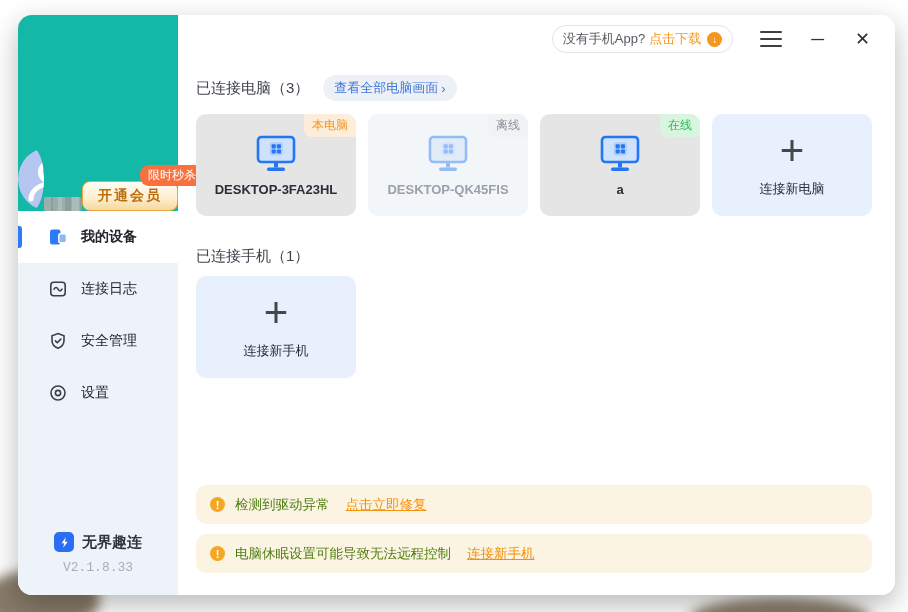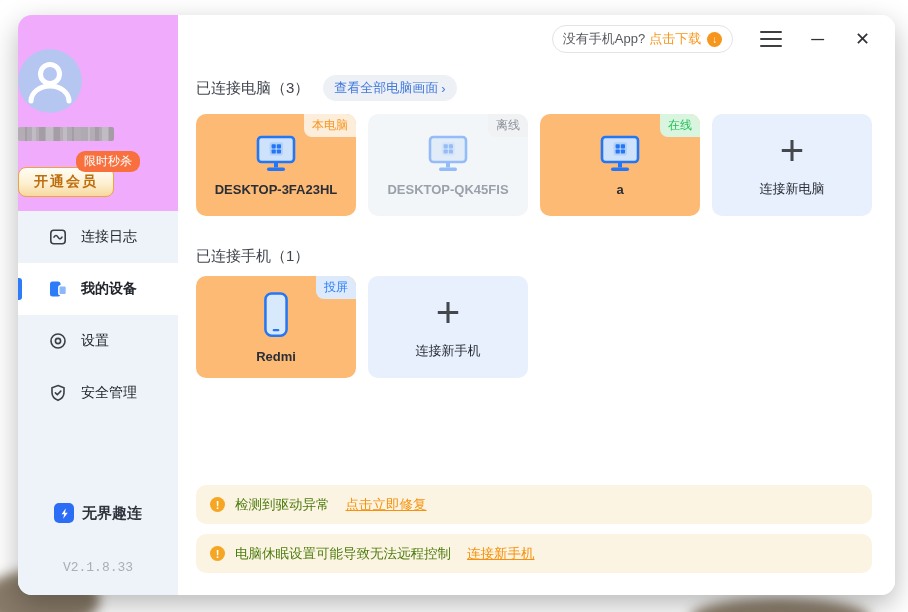--- a/index.html
+++ b/index.html
@@ -8,40 +8,40 @@
     background:linear-gradient(180deg,#4f9dd8 0%,#6fadde 6%,#9cc4e6 18%,#b7d3ea 32%,
       #a9cade 46%,#8cb8c8 58%,#6fae abba 0,#67a9a9 68%,#7aa99b 76%,#56928c 84%,#2f7678 92%,#2a6f73 100%);}
   .cloud{position:absolute;background:rgba(255,255,255,.75);border-radius:50%;filter:blur(5px);}
   .rock{position:absolute;background:#6b5a43;border-radius:50%;filter:blur(6px);opacity:.8;}
 
   .window{position:absolute;left:18px;top:15px;width:877px;height:580px;border-radius:14px;
     background:#fff;box-shadow:0 10px 28px rgba(0,0,0,.28);display:flex;overflow:hidden;}
 
   
   .sidebar{width:160px;flex:0 0 160px;display:flex;flex-direction:column;background:#edf3f9;}
-  .profile{height:196px;background:#f0abfc;display:flex;flex-direction:column;align-items:flex-start;position:relative;}
+  .profile{height:196px;background:#14b8a6;display:flex;flex-direction:row;align-items:flex-end;position:relative;}
   .avatar{width:64px;height:64px;margin-top:34px;border-radius:50%;overflow:hidden;}
   .redacted{width:96px;height:14px;margin-top:14px;border-radius:2px;filter:blur(.6px);
     background:repeating-linear-gradient(90deg,#d9d9d9 0 7px,#c3c3c3 7px 14px),
                repeating-linear-gradient(90deg,#cccccc 0 9px,#dedede 9px 18px);
     background-blend-mode:multiply;opacity:.9;}
   .vip-wrap{position:relative;margin-top:26px;}
   .vip-btn{width:96px;height:30px;border-radius:8px;border:1.5px solid #eba43e;cursor:pointer;
     background:linear-gradient(180deg,#fffdf5 0%,#fdf0d2 55%,#f7d89e 100%);
     color:#bd6e0e;font-size:14px;font-weight:700;letter-spacing:2px;
     display:flex;align-items:center;justify-content:center;}
   .vip-badge{position:absolute;top:-16px;right:-26px;background:#f8703d;color:#fff;
     font-size:12px;padding:2px 8px;border-radius:9px;white-space:nowrap;}
   .menu{flex:1;display:flex;flex-direction:column;}
   .menu-item{height:52px;display:flex;align-items:center;padding-left:30px;gap:13px;
     font-size:14px;color:#23262d;cursor:pointer;position:relative;}
   .menu-item.active{background:#fff;font-weight:600;}
   .menu-item.active::before{content:"";position:absolute;left:0;top:15px;width:4px;height:22px;
     background:#2b7cf6;border-radius:0 3px 3px 0;}
-  .side-footer{margin-top:auto;padding-bottom:20px;display:flex;flex-direction:column;align-items:center;gap:29px;}
+  .side-footer{margin-top:auto;padding-bottom:20px;display:flex;flex-direction:column;align-items:center;}
   .logo-row{display:flex;align-items:center;gap:8px;}
   .logo-badge{width:20px;height:20px;border-radius:5px;background:#2b6ef5;display:flex;
     align-items:center;justify-content:center;}
   .app-name{font-size:15px;color:#2f333b;font-weight:600;}
   .version{font-size:13px;color:#a9aeb8;margin-top:8px;font-family:Liberation Mono, monospace;}
 
   
   .main{flex:1;background:#fff;display:flex;flex-direction:column;padding:10px 23px 22px 18px;}
   .titlebar{display:flex;align-items:center;justify-content:flex-end;height:28px;gap:27px;}
   .dl-pill{display:flex;align-items:center;gap:4px;border:1px solid #e3e3e3;border-radius:15px;
@@ -53,21 +53,21 @@
   .hamburger{width:22px;height:16px;display:flex;flex-direction:column;justify-content:space-between;cursor:pointer;}
   .hamburger i{display:block;height:2px;background:#3c4043;border-radius:1px;}
   .winbtn{font-size:18px;color:#2f3237;cursor:pointer;line-height:1;background:none;border:none;padding:0 2px;}
 
   .sec-head{display:flex;align-items:center;margin-top:22px;}
   .sec-title{font-size:15px;color:#41454e;font-weight:500;}
   .viewall{margin-left:14px;background:#edf1f6;border-radius:13px;padding:4px 11px;font-size:13px;
     color:#4078dc;cursor:pointer;display:flex;align-items:center;gap:3px;}
 
   .cards{display:flex;gap:12px;margin-top:13px;}
-  .card{width:160px;height:102px;border-radius:10px;background:#fdba74;position:relative;
+  .card{width:160px;height:102px;border-radius:10px;background:#e5e5e5;position:relative;
     display:flex;flex-direction:column;align-items:center;justify-content:center;cursor:pointer;}
   .card.offline{background:#f3f6f9;}
   .card.add{background:#e7f0fc;}
   .card .name{font-size:13px;font-weight:600;color:#2a2e37;margin-top:8px;}
   .card.offline .name{color:#9ba1ab;}
   .card.offline .dev-icon{opacity:.45;}
   .badge{position:absolute;top:0;right:0;font-size:12px;padding:3px 8px;border-radius:0 10px 0 8px;}
   .badge.self{color:#f7941d;background:#fceedb;}
   .badge.off{color:#8b9099;background:#f0f2f4;}
   .badge.on{color:#21bd55;background:#d9f5e0;}
@@ -106,47 +106,47 @@
         </svg>
       </div>
       <div class="redacted"></div>
       <div class="vip-wrap">
         <div class="vip-badge">限时秒杀</div>
         <button class="vip-btn">开通会员</button>
       </div>
     </div>
 
     <div class="menu">
+      <div class="menu-item active">
+        <svg width="20" height="20" viewBox="0 0 20 20">
+          <rect x="2" y="2.5" width="10.5" height="15" rx="2.5" fill="#2b7cf6"></rect>
+          <rect x="10.8" y="6.8" width="7.6" height="9" rx="1.8" fill="#8db8f8" stroke="#ffffff" stroke-width="1.4"></rect>
+        </svg>
+        <span>我的设备</span>
+      </div>
       <div class="menu-item">
         <svg width="20" height="20" viewBox="0 0 20 20" fill="none" stroke="#3c4046" stroke-width="1.6">
           <rect x="2.8" y="3.2" width="14.4" height="13.6" rx="3"></rect>
           <path d="M6 10.2 q2 -3.4 4 0 t4 0" stroke-linecap="round"></path>
         </svg>
         <span>连接日志</span>
       </div>
-      <div class="menu-item active">
-        <svg width="20" height="20" viewBox="0 0 20 20">
-          <rect x="2" y="2.5" width="10.5" height="15" rx="2.5" fill="#2b7cf6"></rect>
-          <rect x="10.8" y="6.8" width="7.6" height="9" rx="1.8" fill="#8db8f8" stroke="#ffffff" stroke-width="1.4"></rect>
-        </svg>
-        <span>我的设备</span>
+      <div class="menu-item">
+        <svg width="20" height="20" viewBox="0 0 20 20" fill="none" stroke="#3c4046" stroke-width="1.6">
+          <path d="M10 2.6 l6 2.2 v4.6 c0 3.9 -2.8 6.5 -6 7.9 c-3.2 -1.4 -6 -4 -6 -7.9 v-4.6 z"></path>
+          <path d="M7.4 9.9 l1.9 1.9 l3.5 -3.7" stroke-linecap="round" stroke-linejoin="round"></path>
+        </svg>
+        <span>安全管理</span>
       </div>
       <div class="menu-item">
         <svg width="20" height="20" viewBox="0 0 20 20" fill="none" stroke="#3c4046" stroke-width="1.6">
           <circle cx="10" cy="10" r="7"></circle>
           <circle cx="10" cy="10" r="2.6"></circle>
         </svg>
         <span>设置</span>
-      </div>
-      <div class="menu-item">
-        <svg width="20" height="20" viewBox="0 0 20 20" fill="none" stroke="#3c4046" stroke-width="1.6">
-          <path d="M10 2.6 l6 2.2 v4.6 c0 3.9 -2.8 6.5 -6 7.9 c-3.2 -1.4 -6 -4 -6 -7.9 v-4.6 z"></path>
-          <path d="M7.4 9.9 l1.9 1.9 l3.5 -3.7" stroke-linecap="round" stroke-linejoin="round"></path>
-        </svg>
-        <span>安全管理</span>
       </div>
 
       <div class="side-footer">
         <div class="logo-row">
           <span class="logo-badge">
             <svg width="13" height="13" viewBox="0 0 20 20">
               <path d="M12 2 L5.5 11 h4 L8 18 L15 9 h-4.2 z" fill="#ffffff"></path>
             </svg>
           </span>
           <span class="app-name">无界趣连</span>
@@ -237,28 +237,20 @@
         <span class="plus">+</span>
         <div class="name">连接新电脑</div>
       </div>
     </div>
 
     <div class="sec-head phone-head">
       <span class="sec-title">已连接手机（1）</span>
     </div>
 
     <div class="cards phones">
-      <div class="card">
-        <span class="badge cast">投屏</span>
-        <svg class="dev-icon" width="40" height="50" viewBox="0 0 40 52">
-          <rect x="9" y="2.5" width="22" height="44" rx="6.5" fill="#d9e9fc" stroke="#2376f5" stroke-width="2.6"></rect>
-          <rect x="16.5" y="39.5" width="7" height="2.4" rx="1.2" fill="#2376f5"></rect>
-        </svg>
-        <div class="name">Redmi</div>
-      </div>
 
       <div class="card add">
         <span class="plus">+</span>
         <div class="name">连接新手机</div>
       </div>
     </div>
 
     <div class="banners">
       <div class="banner">
         <span class="warn-ico">!</span>

